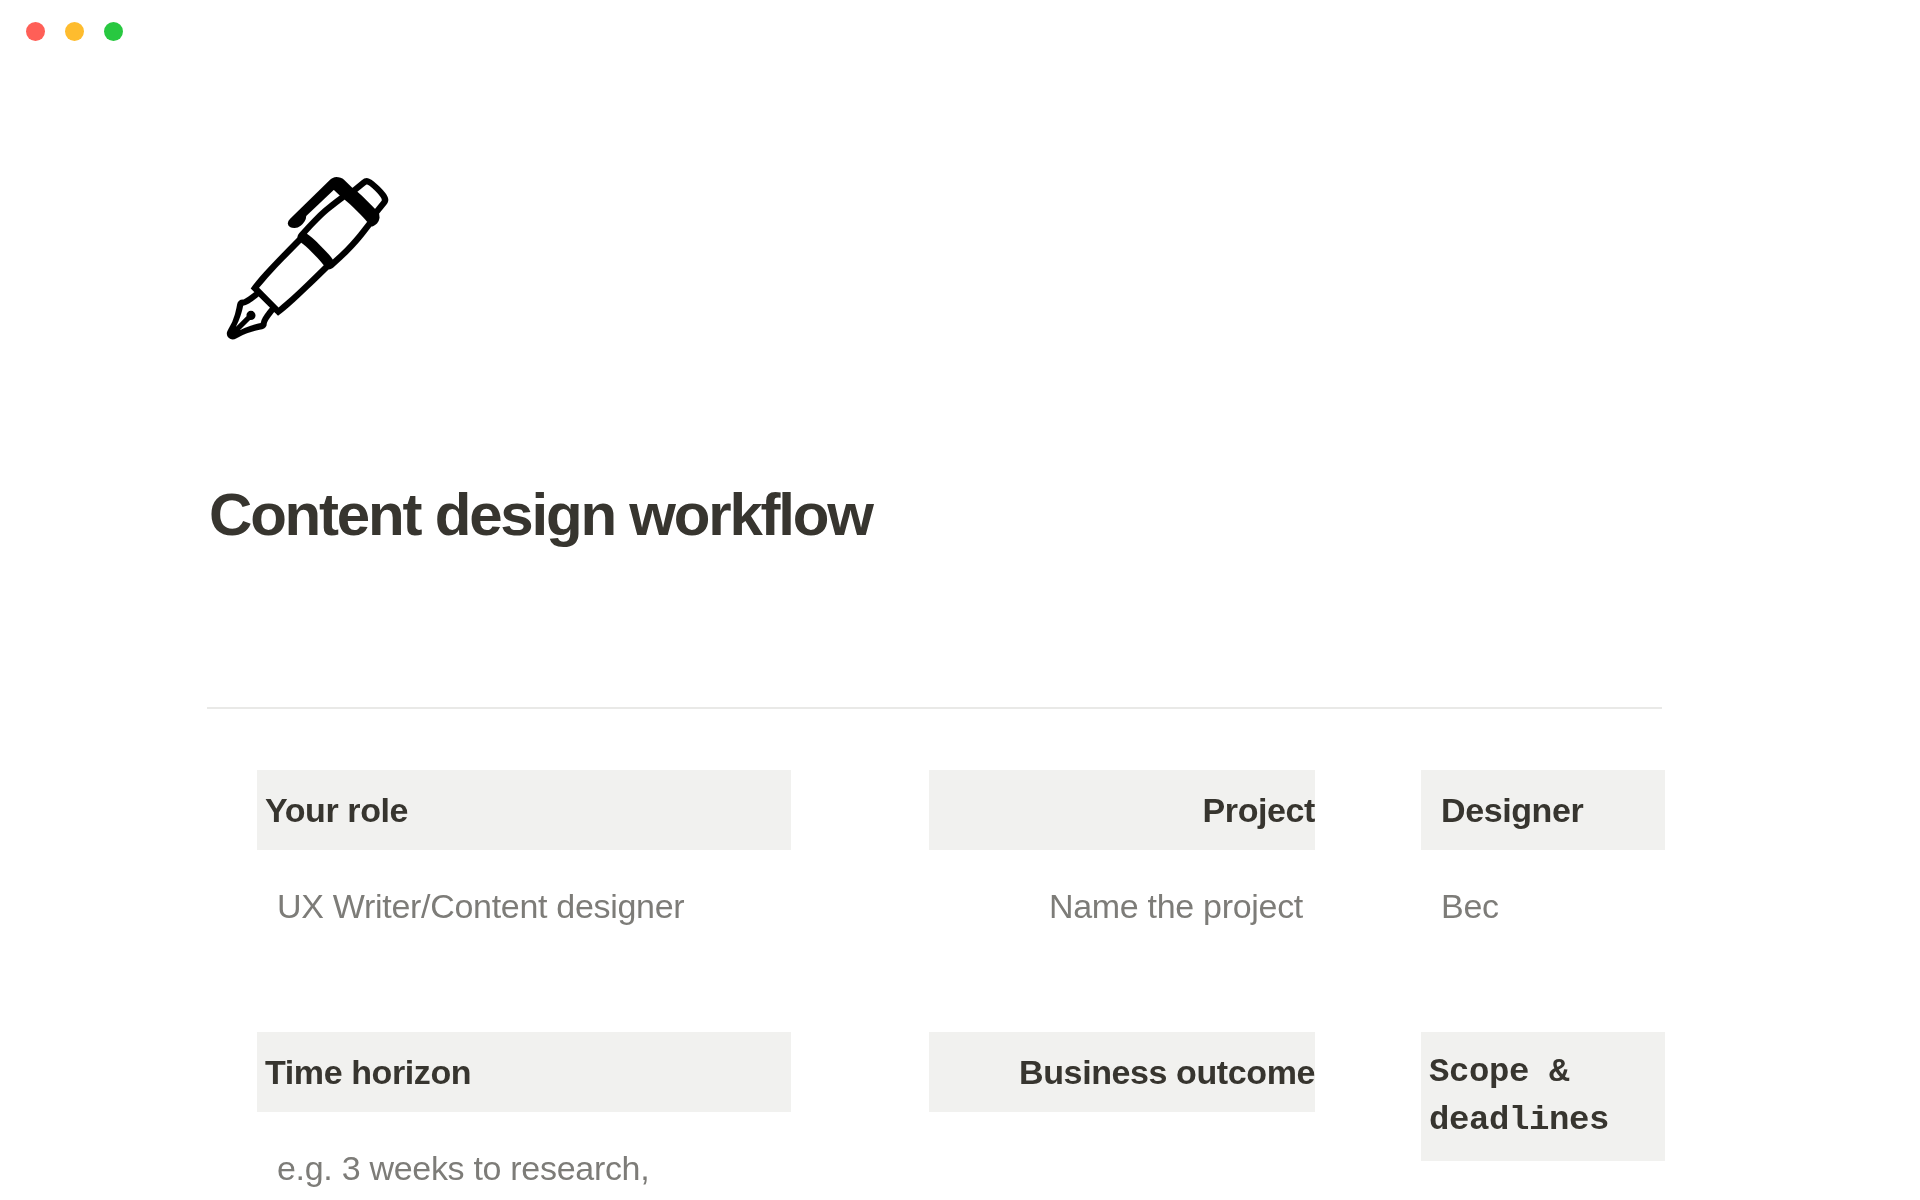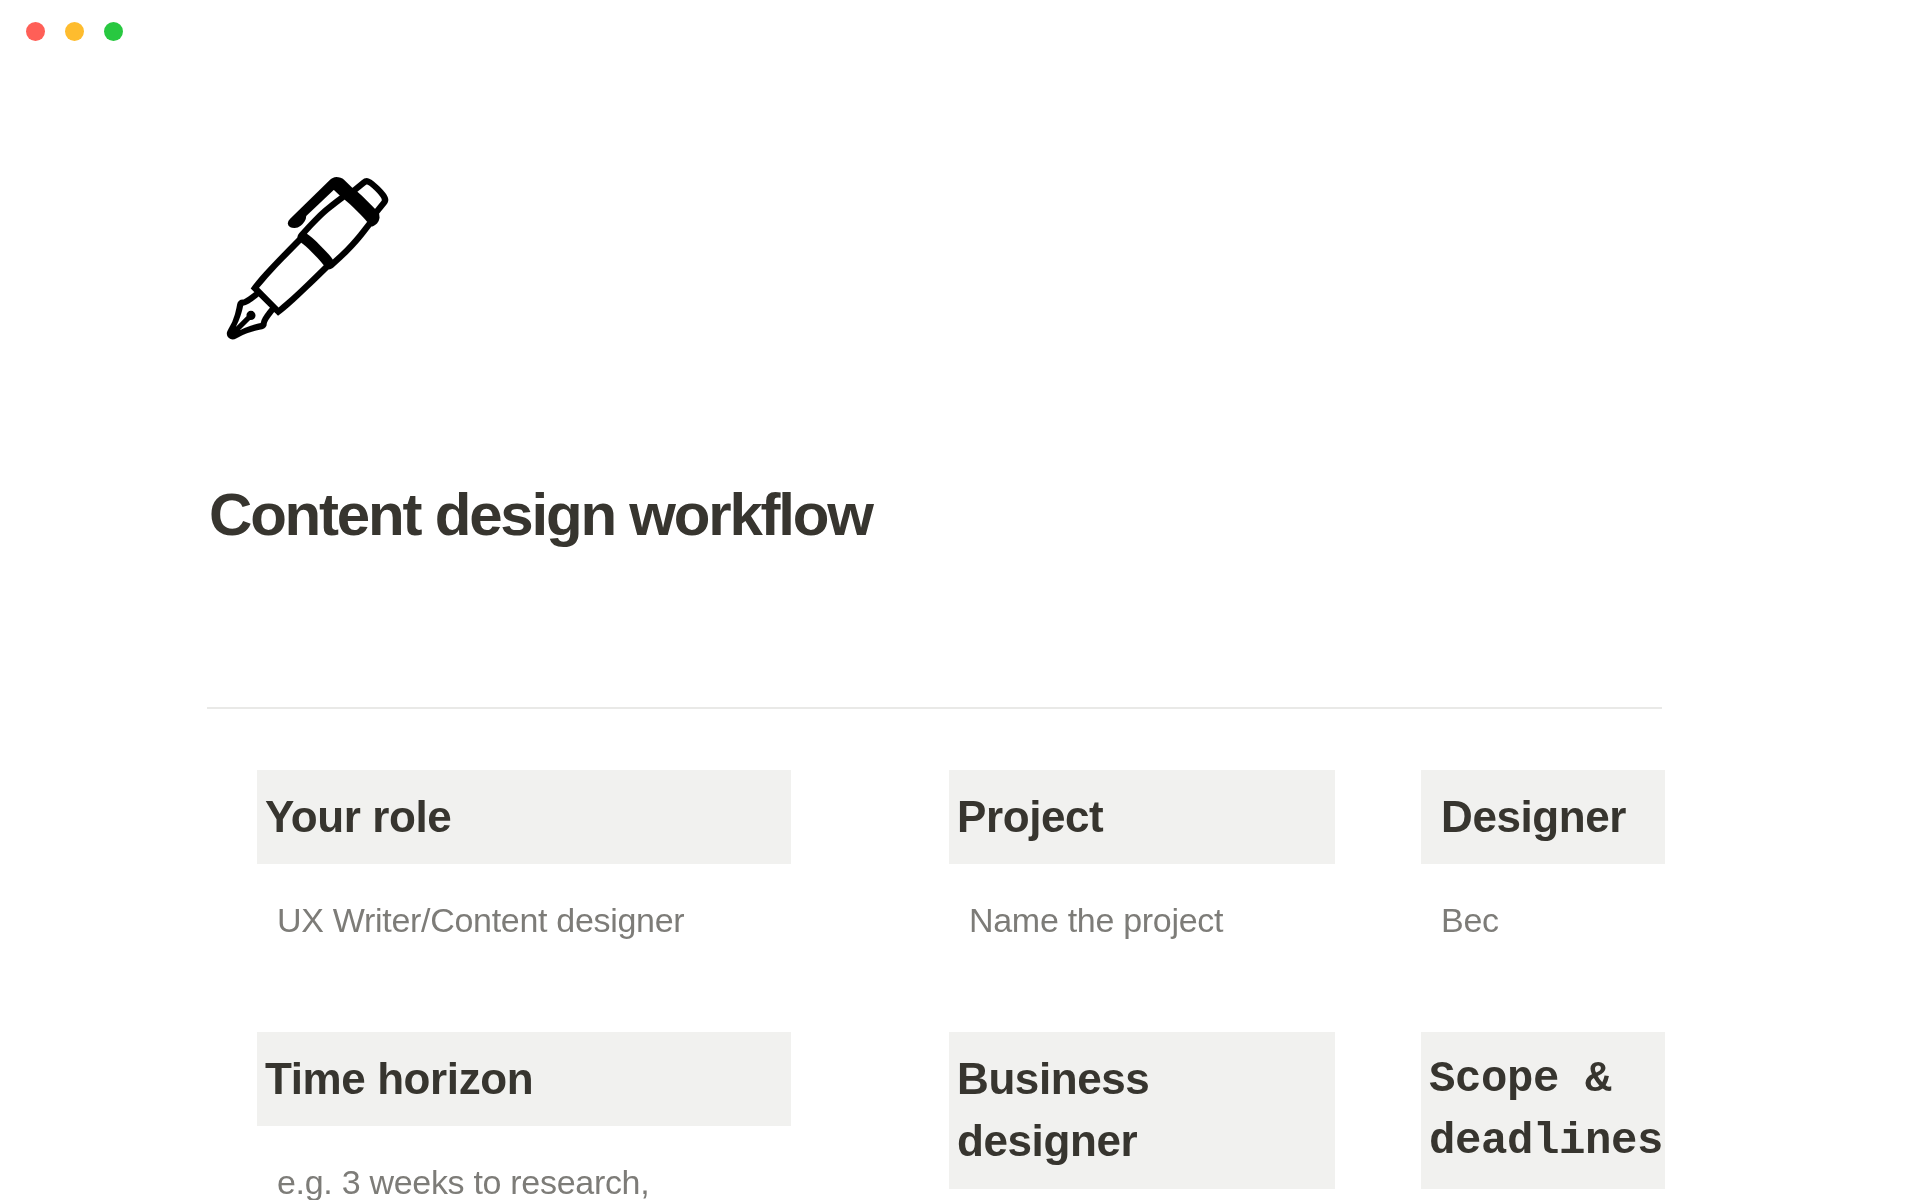--- a/index.html
+++ b/index.html
@@ -91,27 +91,27 @@
   }
   .prop-row {
     position: relative;
     height: 262px;
   }
   .prop-cell {
     position: absolute;
     top: 0;
   }
   .prop-cell.col-1 { left: 257px;  width: 534px; }
-  .prop-cell.col-2 { left: 949px;  width: 386px; }
+  .prop-cell.col-2 { left: 929px;  width: 386px; text-align: right; }
   .prop-cell.col-3 { left: 1421px; width: 244px; }
 
   .prop-header {
     background: #f1f1ef;
     color: #37352f;
-    font-size: 44px;
+    font-size: 34px;
     font-weight: bold;
     letter-spacing: -0.4px;
     line-height: 1.42;
     padding: 16px 0 16px 8px;
     box-sizing: border-box;
     margin: 0;
   }
   .prop-value {
     color: #7d7c78;
     font-size: 34px;
@@ -160,21 +160,21 @@
         <div class="prop-value" style="color: rgb(125, 124, 120);">Bec</div>
       </div>
     </div>
 
     <div class="prop-row">
       <div class="prop-cell col-1">
         <div class="prop-header" style="background: rgb(241, 241, 239); color: rgb(55, 53, 47);">Time horizon</div>
         <div class="prop-value" style="color: rgb(125, 124, 120);">e.g. 3 weeks to research,</div>
       </div>
       <div class="prop-cell col-2">
-        <div class="prop-header" style="background: rgb(241, 241, 239); color: rgb(55, 53, 47);">Business designer</div>
+        <div class="prop-header" style="background: rgb(241, 241, 239); color: rgb(55, 53, 47);">Business outcome</div>
       </div>
       <div class="prop-cell col-3">
         <div class="prop-header" style="background: rgb(241, 241, 239); color: rgb(55, 53, 47); font-family: Liberation Mono, monospace;">Scope &amp; deadlines</div>
         <div class="prop-value is-empty" style="color: rgb(125, 124, 120);"></div>
       </div>
     </div>
 
   </div>
 </div>
 

